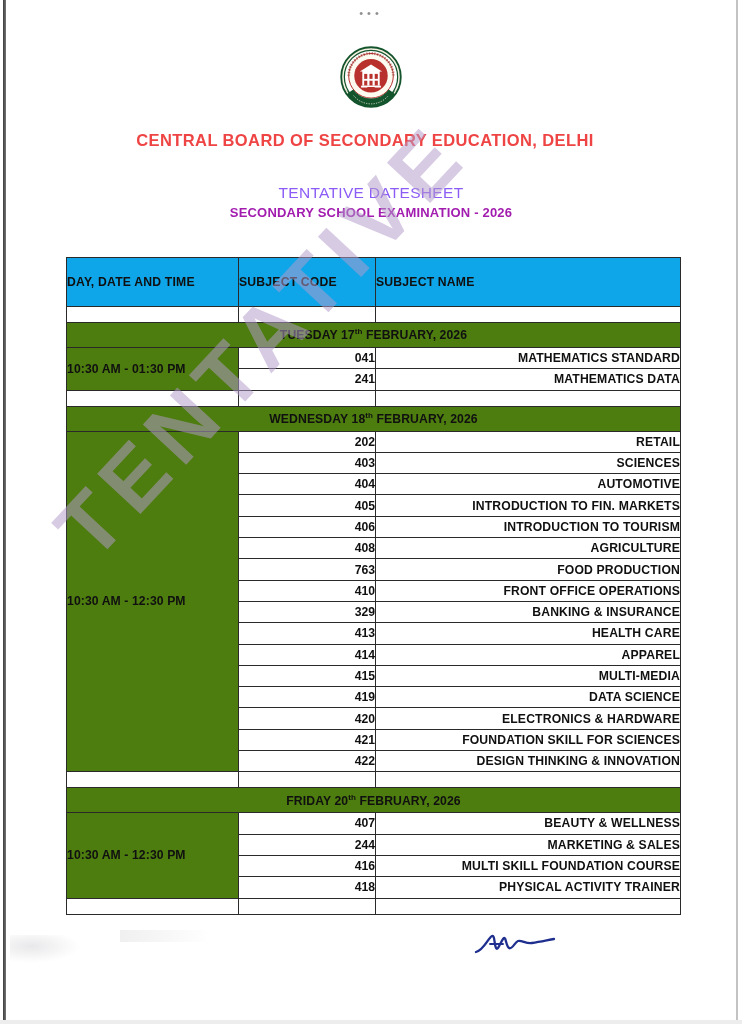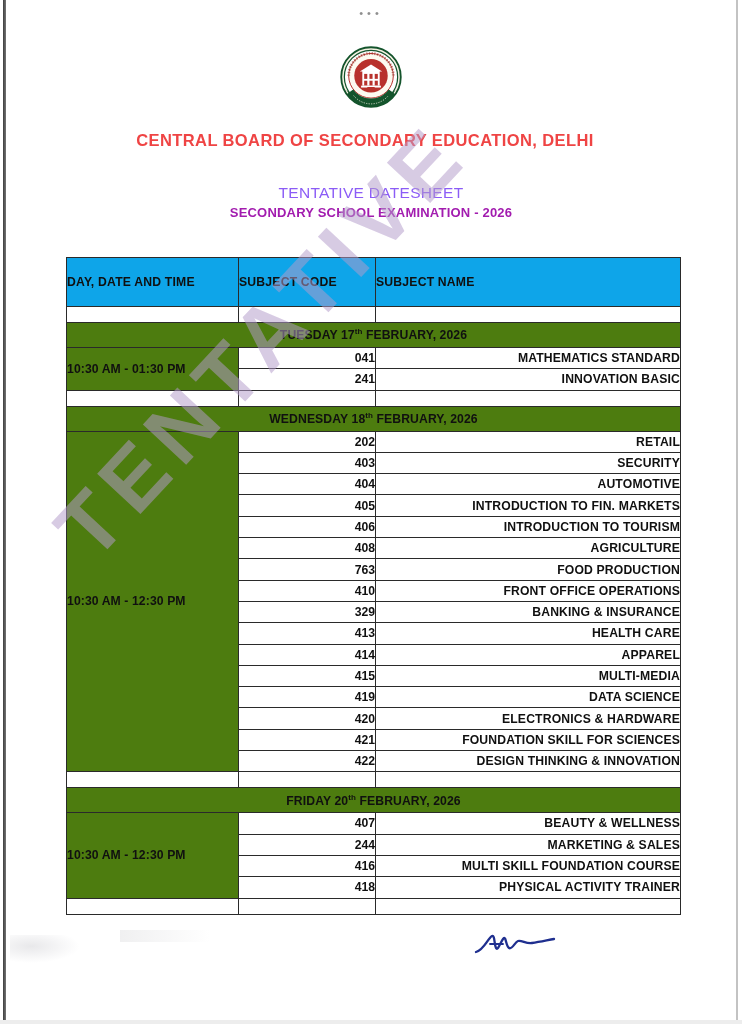--- a/index.html
+++ b/index.html
@@ -283,38 +283,38 @@
           <tr>
             <td class="day-bar" colspan="3">TUESDAY 17<sup>th</sup> FEBRUARY, 2026</td>
           </tr>
           <tr>
             <td class="time" rowspan="2">10:30 AM - 01:30 PM</td>
             <td class="code">041</td>
             <td class="name">MATHEMATICS STANDARD</td>
           </tr>
           <tr>
             <td class="code">241</td>
-            <td class="name">INNOVATION BASIC</td>
+            <td class="name">MATHEMATICS DATA</td>
           </tr>
           <tr class="spacer">
             <td></td>
             <td></td>
             <td></td>
           </tr>
           <tr>
             <td class="day-bar" colspan="3">WEDNESDAY 18<sup>th</sup> FEBRUARY, 2026</td>
           </tr>
           <tr>
             <td class="time" rowspan="16">10:30 AM - 12:30 PM</td>
             <td class="code">202</td>
             <td class="name">RETAIL</td>
           </tr>
           <tr>
             <td class="code">403</td>
-            <td class="name">SECURITY</td>
+            <td class="name">SCIENCES</td>
           </tr>
           <tr>
             <td class="code">404</td>
             <td class="name">AUTOMOTIVE</td>
           </tr>
           <tr>
             <td class="code">405</td>
             <td class="name">INTRODUCTION TO FIN. MARKETS</td>
           </tr>
           <tr>

